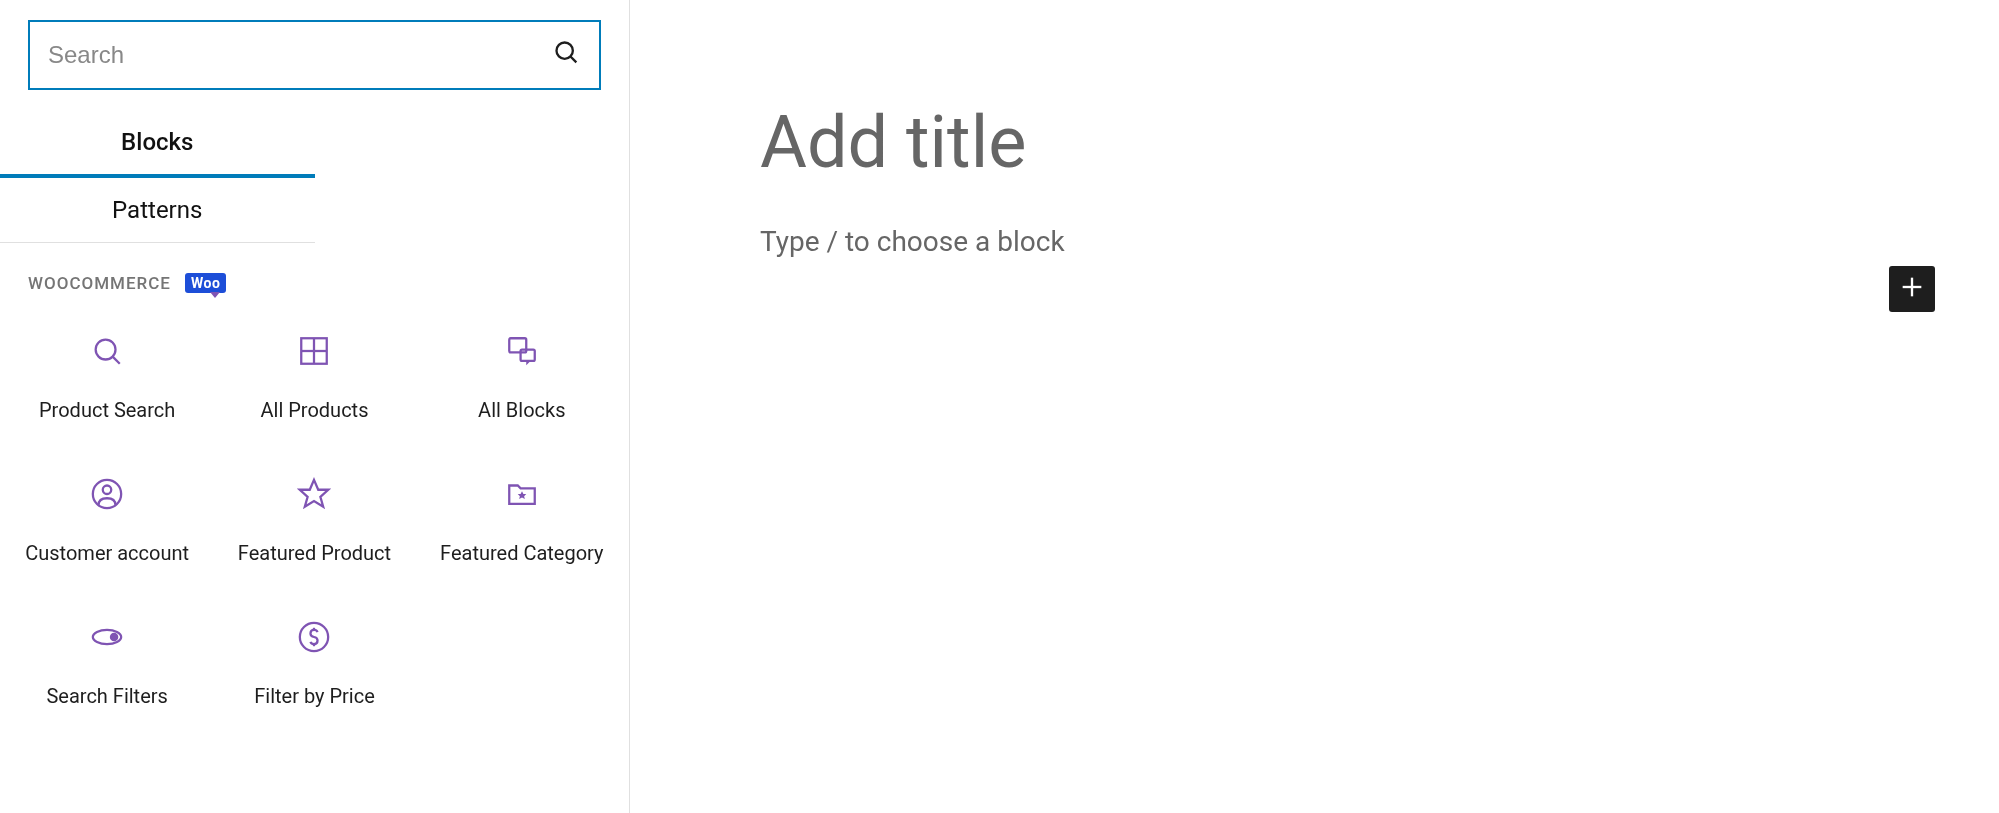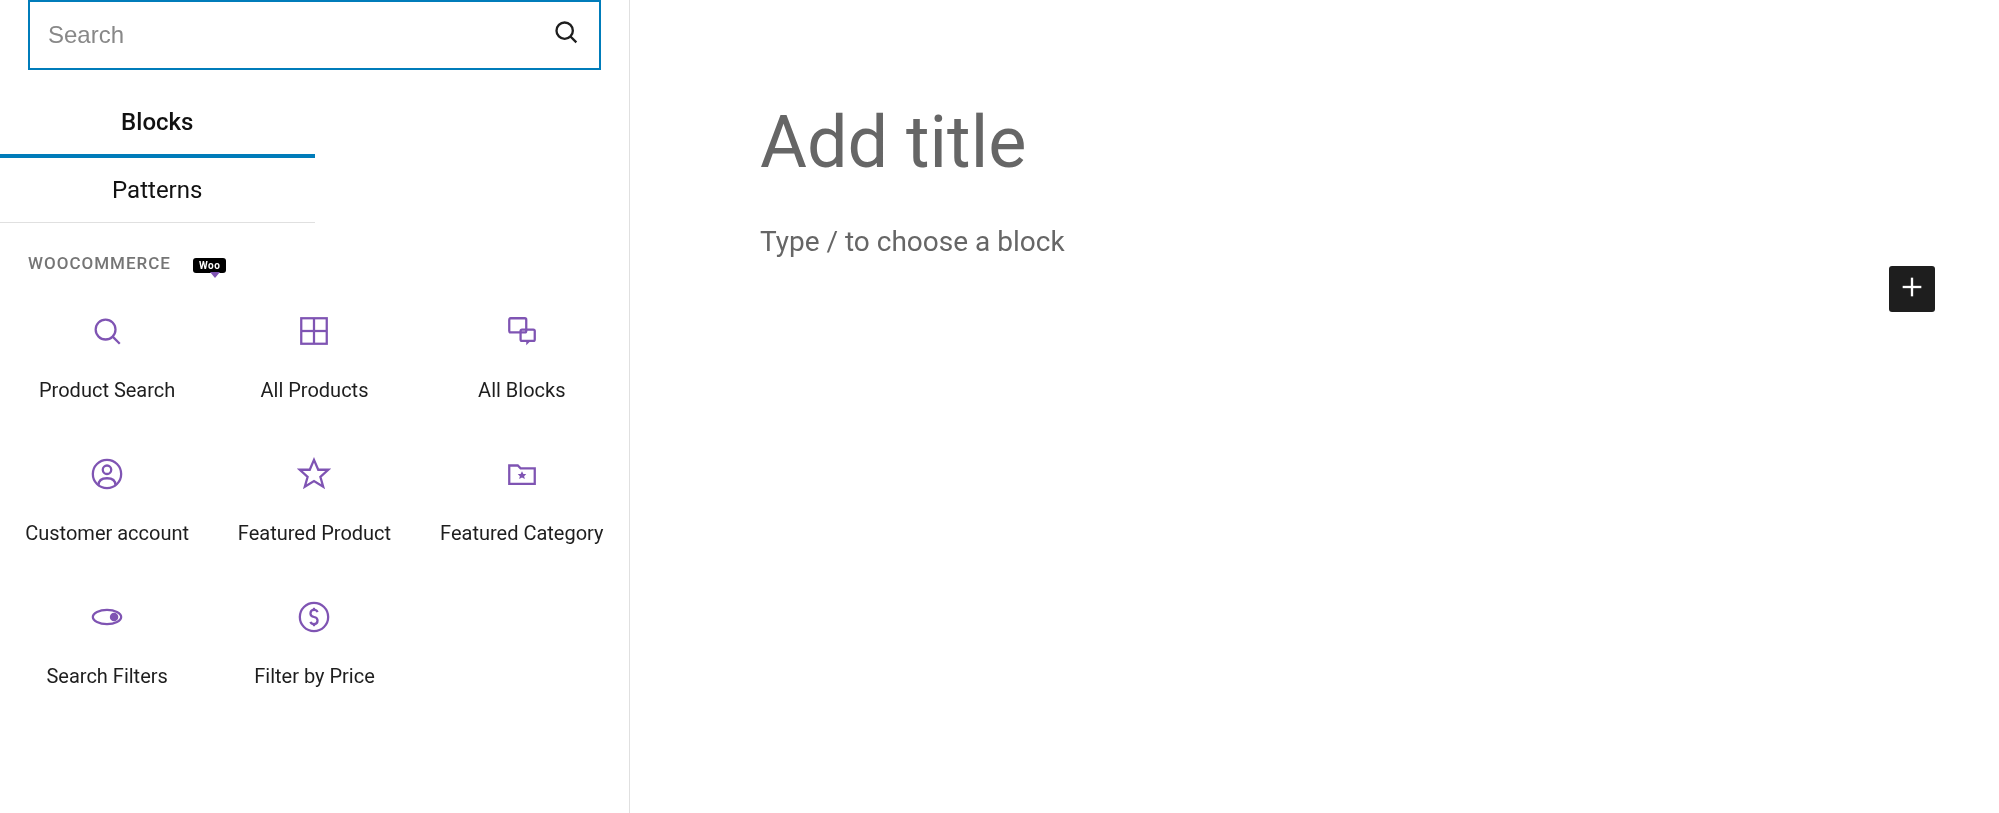--- a/index.html
+++ b/index.html
@@ -9,20 +9,21 @@
       width: 1999px;
       height: 813px;
       background: #fff;
       overflow: hidden;
     }
     .sidebar {
       width: 630px;
       border-right: 1px solid #e0e0e0;
       display: flex;
       flex-direction: column;
+      padding-top: 20px;
     }
     .search-wrap {
       padding: 0 28px 20px 28px;
     }
     .search-box {
       border: 2px solid #007cba;
       display: flex;
       align-items: center;
       padding: 14px 18px;
       height: 70px;
@@ -49,34 +50,34 @@
       cursor: pointer;
       color: #111;
       border-bottom: 1px solid #e0e0e0;
     }
     .tab.active {
       border-bottom: 4px solid #007cba;
       font-weight: 500;
     }
     .category-header {
       display: flex;
-      align-items: flex-end;
-      gap: 22px;
+      align-items: flex-start;
+      gap: 14px;
       padding: 30px 28px 10px 28px;
     }
     .category-label {
       color: #757575;
       font-size: 17px;
       font-weight: 500;
       letter-spacing: 1px;
     }
     .woo-badge {
-      background: #000000;
+      background: #1d4ed8;
       color: #fff;
-      font-size: 10px;
+      font-size: 14px;
       font-weight: 700;
       padding: 2px 6px;
       border-radius: 3px;
       letter-spacing: 0.5px;
       position: relative;
     }
     .woo-badge::after {
       content: '';
       position: absolute;
       bottom: -5px;

